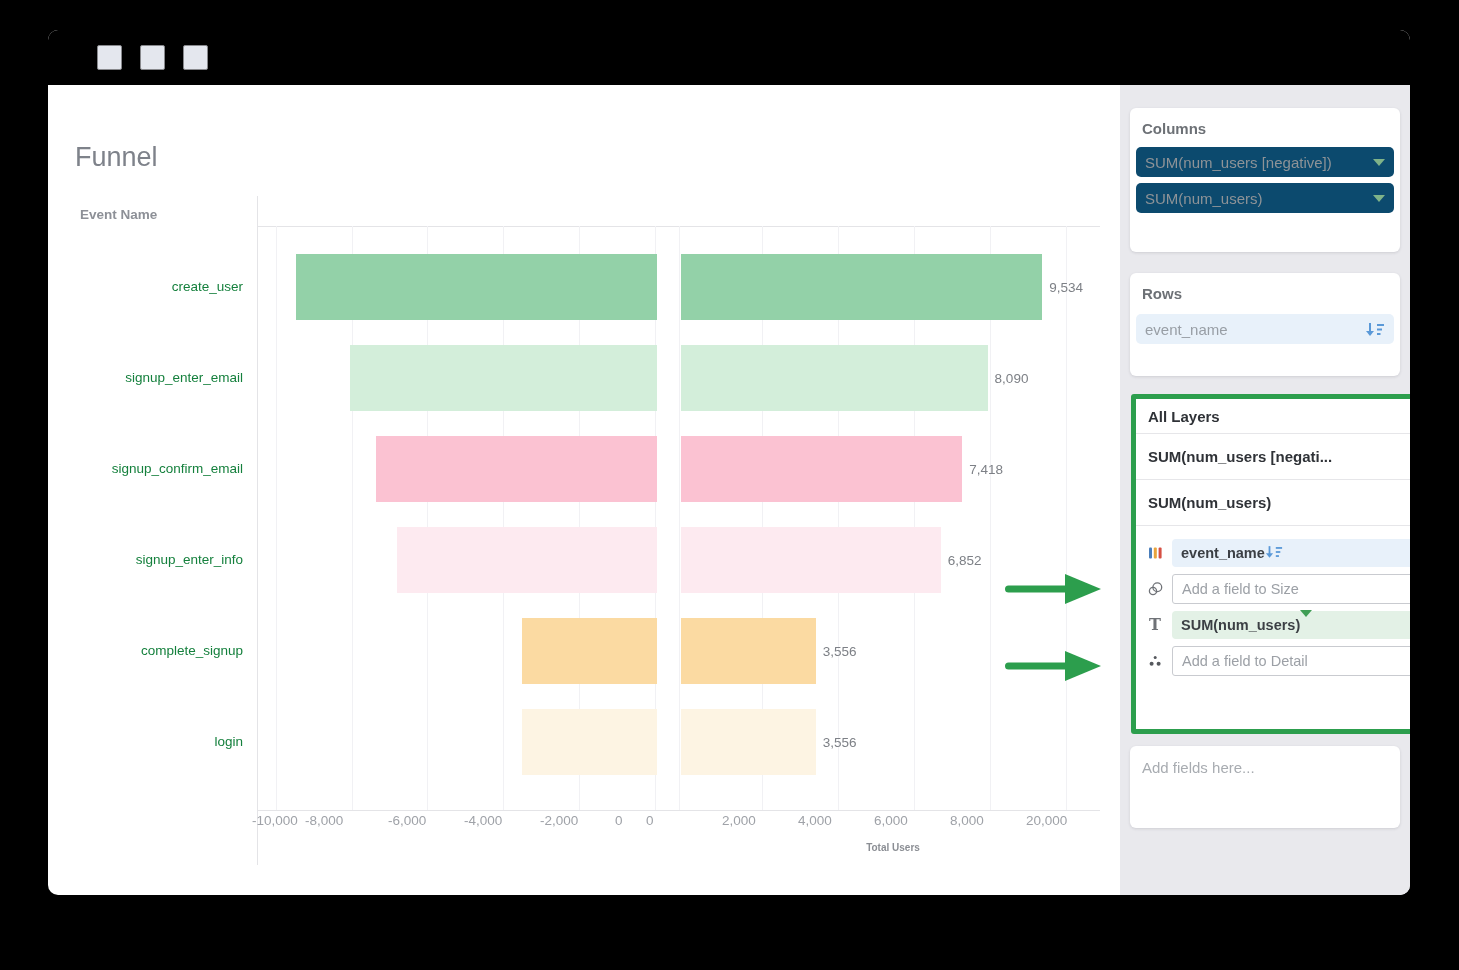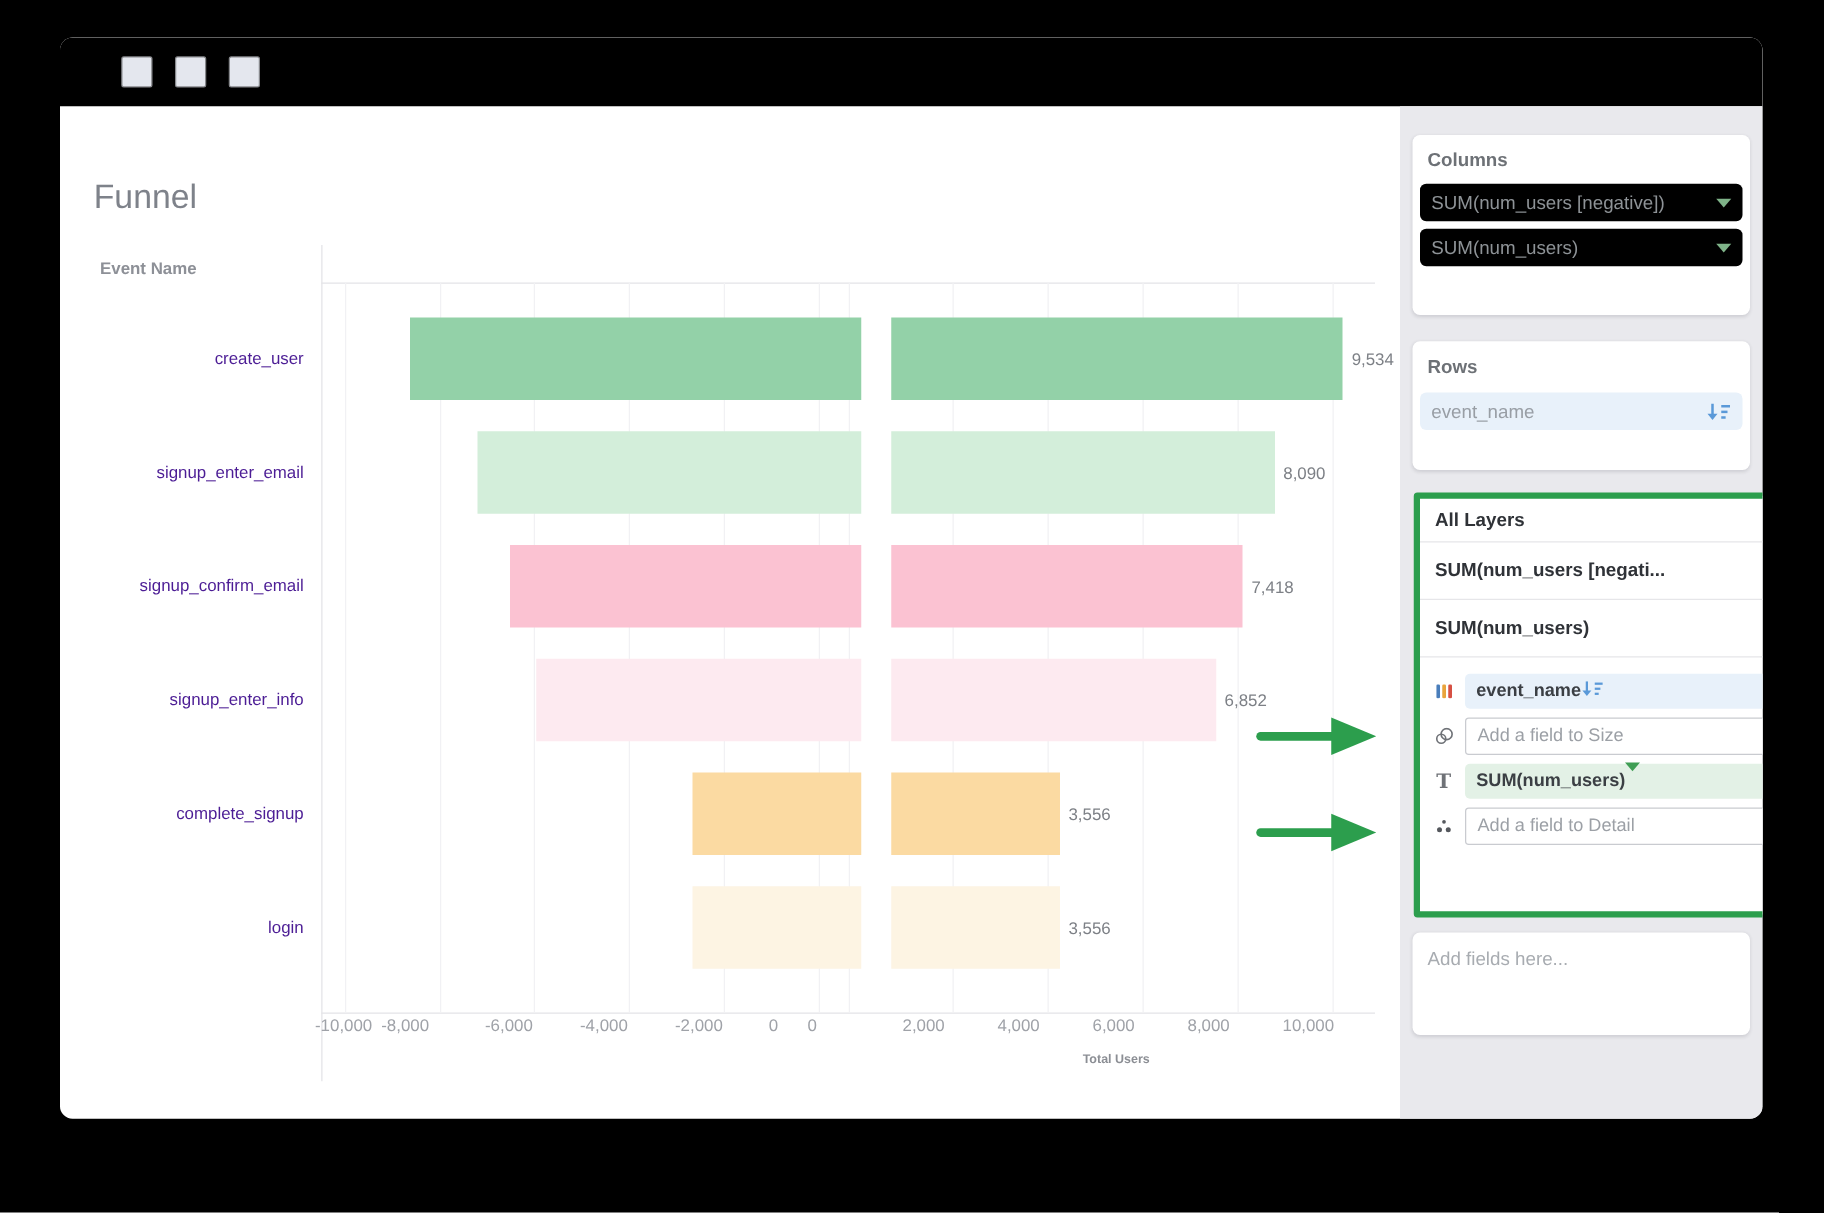--- a/index.html
+++ b/index.html
@@ -13,36 +13,36 @@
       border:1px solid #87888c;border-radius:2px;}
   
   .chart-title{position:absolute;left:27px;top:112px;font-size:27px;color:#7e828a;}
   .row-axis-title{position:absolute;left:32px;top:177px;font-size:13.5px;font-weight:bold;color:#8d9097;}
   .vline{position:absolute;left:209px;top:166px;width:1px;height:669px;background:#e4e4e7;}
   .hline{position:absolute;height:1px;background:#e4e4e7;}
   .plot-top{left:209px;top:196px;width:843px;}
   .axis-line{left:209px;top:780px;width:843px;}
   .grid{position:absolute;top:196px;height:584px;width:1px;background:#f1f1f4;}
   .row-label{position:absolute;left:25px;width:170px;height:20px;line-height:20px;
-             text-align:right;font-size:13.5px;color:#4c1d95;}
-  .bar-row{position:absolute;left:0;width:1072px;height:66px;margin-left:32px;}
+             text-align:right;font-size:13.5px;color:#15803d;}
+  .bar-row{position:absolute;left:0;width:1072px;height:66px;}
   .lbar{position:absolute;right:463px;top:0;height:66px;}
   .rbar-group{position:absolute;left:633px;top:0;height:66px;display:flex;align-items:center;}
   .rbar{height:66px;flex:0 0 auto;}
   .bar-value{margin-left:7px;font-size:13.5px;color:#7d8086;white-space:nowrap;}
   .tick{position:absolute;top:783px;width:80px;font-size:13.5px;color:#9fa2a8;}
   .x-axis-title{position:absolute;left:745px;top:812px;width:200px;text-align:center;
                 font-size:10px;font-weight:bold;color:#8b8e94;}
   
   .sidebar{position:absolute;left:1072px;top:55px;width:290px;height:810px;background:#e9e9ed;}
   .card{position:absolute;background:#fff;border-radius:6px;box-shadow:0 1px 3px rgba(40,40,60,.14);}
   .card-head{font-size:15px;font-weight:bold;color:#6d7176;padding:12px 12px 0 12px;}
   .pill{height:30px;border-radius:5px;display:flex;align-items:center;
         padding:0 9px;margin:0 6px;font-size:15px;}
-  .pill-green{background:#000000;color:#8e9397;}
+  .pill-green{background:#0c4a6e;color:#8e9397;}
   .pill-blue{background:#e8f1fa;color:#989ea5;}
   .pill .trail{margin-left:auto;display:flex;align-items:center;}
   .caret{width:0;height:0;border-left:6px solid transparent;border-right:6px solid transparent;
          border-top:7px solid #7fb389;}
   .caret.dark{border-top-color:#6f7277;border-left-width:5px;border-right-width:5px;border-top-width:6px;}
   .caret.bright{border-top-color:#3f9e55;}
   
   .al-panel{position:absolute;left:11px;top:309px;width:312px;height:340px;background:#fff;
             border:5px solid #2c9e4d;border-radius:3px;box-sizing:border-box;}
   .al-r1{height:34px;display:flex;align-items:center;padding:0 12px;font-size:15px;
@@ -151,21 +151,21 @@
   <span class="tick" style="left:257px">-8,000</span>
   <span class="tick" style="left:340px">-6,000</span>
   <span class="tick" style="left:416px">-4,000</span>
   <span class="tick" style="left:492px">-2,000</span>
   <span class="tick" style="left:567px">0</span>
   <span class="tick" style="left:598px">0</span>
   <span class="tick" style="left:674px">2,000</span>
   <span class="tick" style="left:750px">4,000</span>
   <span class="tick" style="left:826px">6,000</span>
   <span class="tick" style="left:902px">8,000</span>
-  <span class="tick" style="left:978px">10,000</span>
+  <span class="tick" style="left:978px">20,000</span>
   <div class="x-axis-title">Total Users</div>
 
   <svg class="arrow" style="left:955px;top:537px" viewBox="0 0 100 44">
     <rect x="2" y="18.5" width="64" height="7" rx="3.5" fill="#2c9e4d"></rect>
     <path d="M62 7 L98 22 L62 37 Z" fill="#2c9e4d"></path>
   </svg>
   <svg class="arrow" style="left:955px;top:614px" viewBox="0 0 100 44">
     <rect x="2" y="18.5" width="64" height="7" rx="3.5" fill="#2c9e4d"></rect>
     <path d="M62 7 L98 22 L62 37 Z" fill="#2c9e4d"></path>
   </svg>

